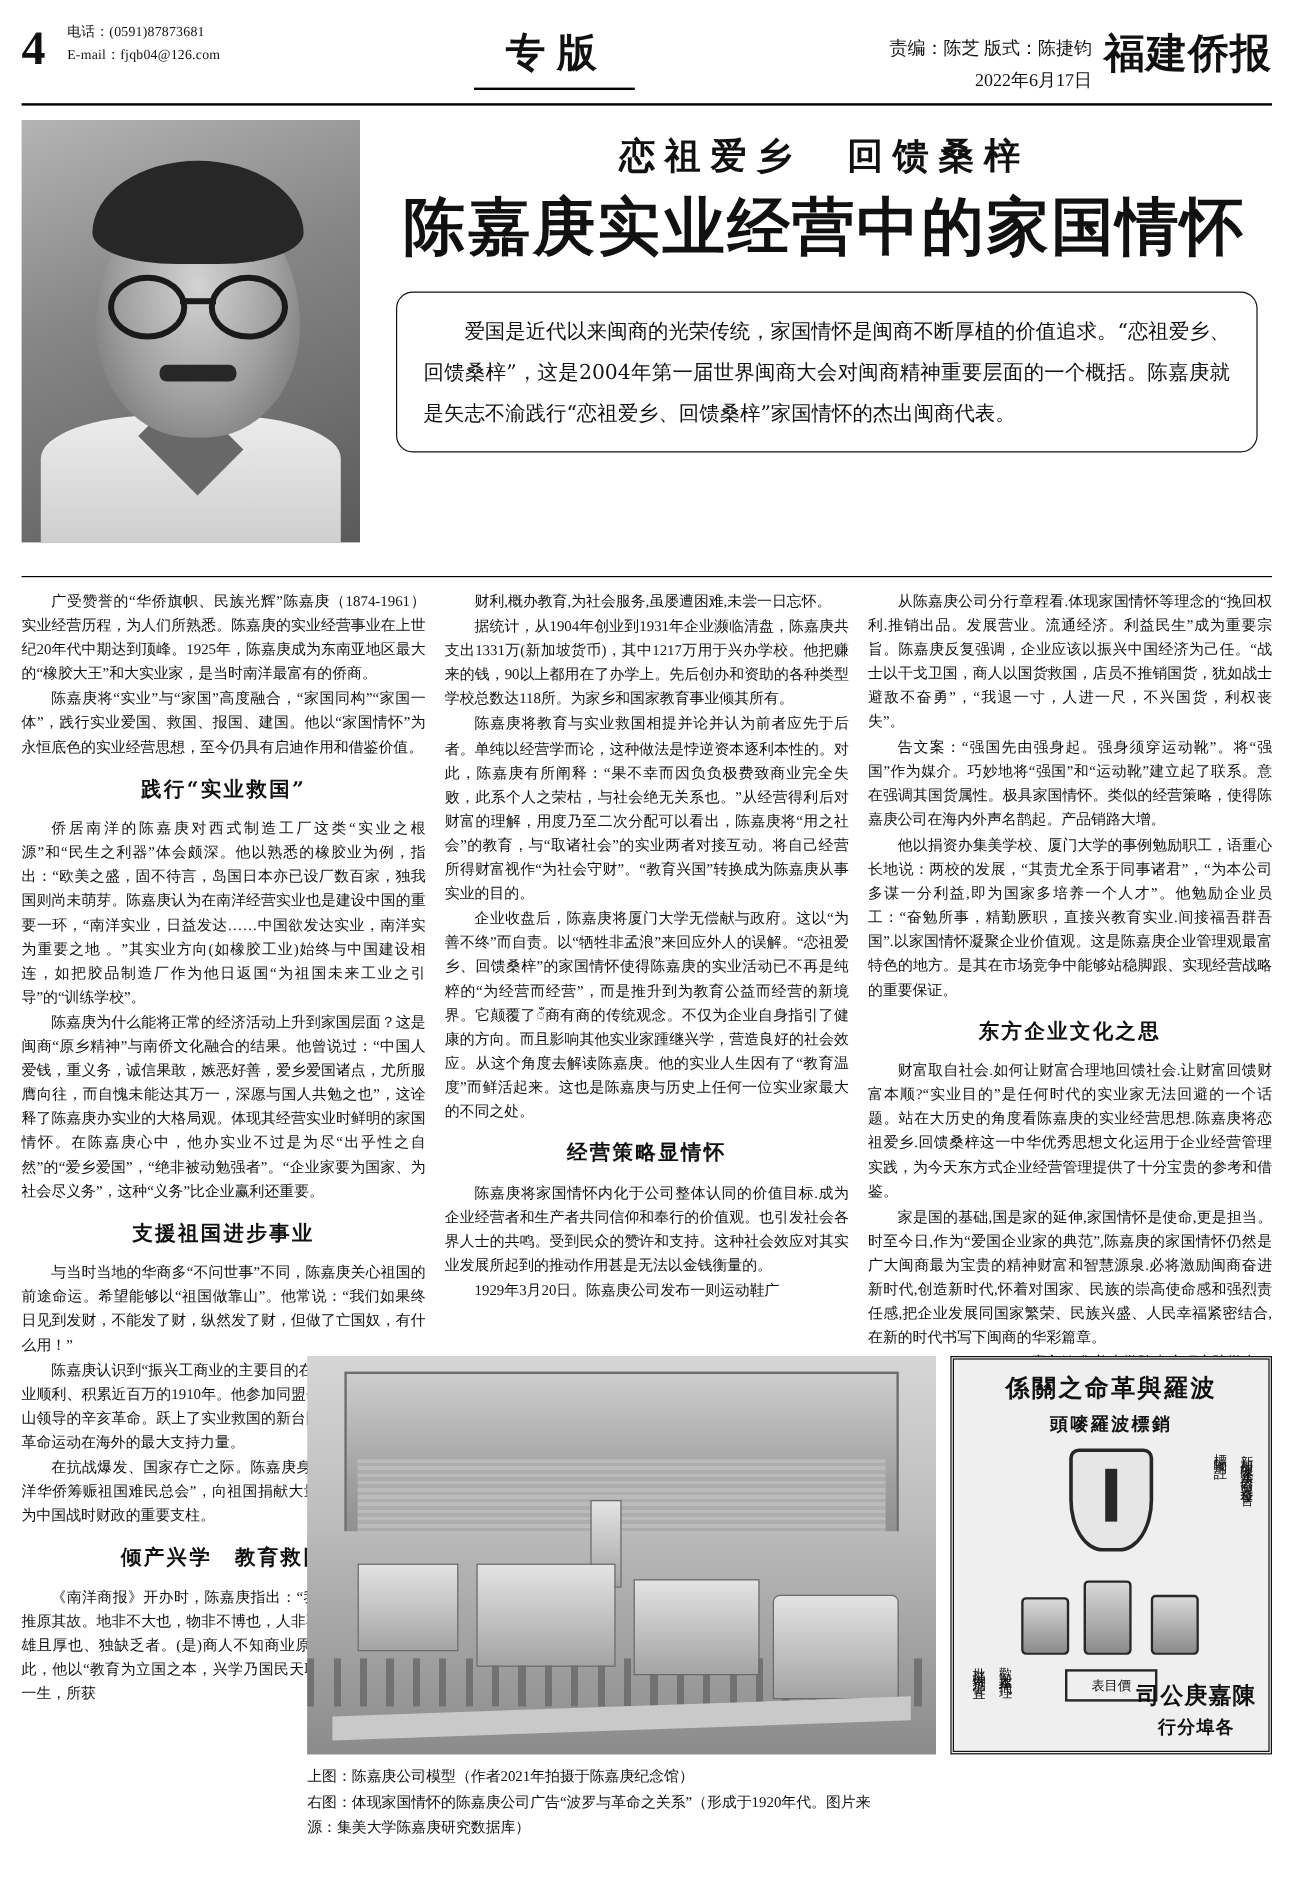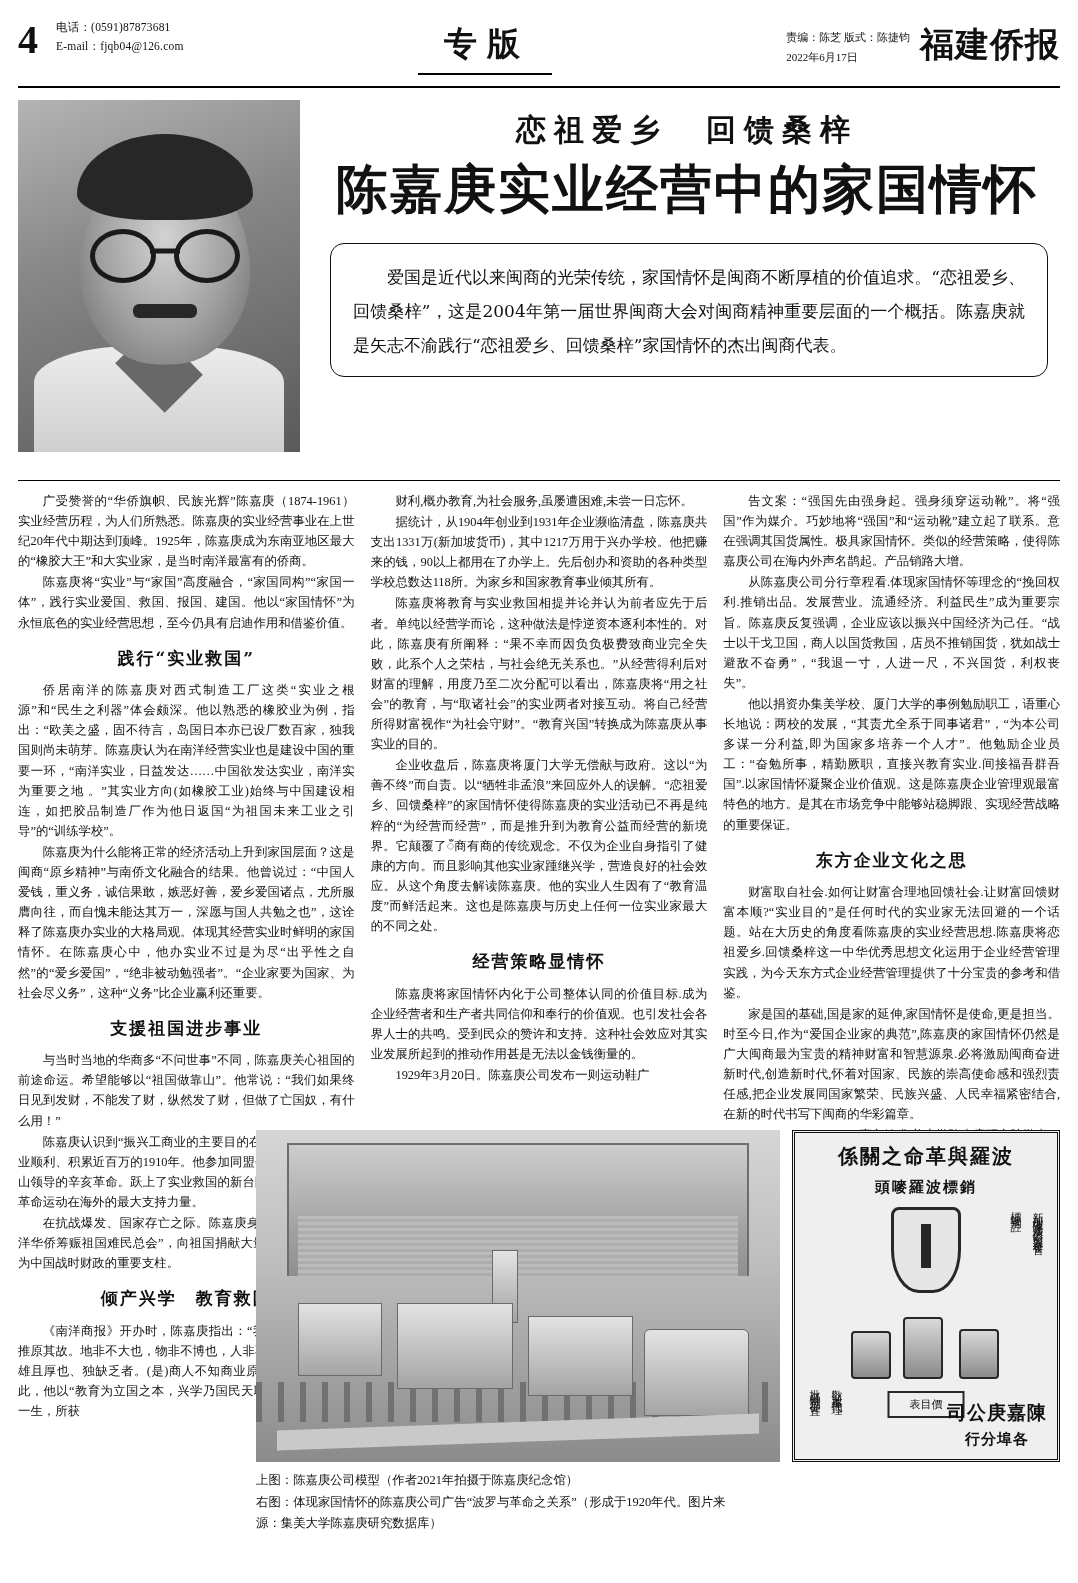--- a/index.html
+++ b/index.html
@@ -37,21 +37,21 @@
     flex: 1; text-align: center; margin-top: 6px;
   }
   .mh-center .zhuanban {
     display: inline-block;
     font-size: 33px; font-weight: bold; letter-spacing: 10px;
     border-bottom: 2px solid #000;
     padding: 0 22px 6px 26px;
     font-family: "DejaVu Serif", serif;
   }
   .mh-right {
-    font-size: 11px; line-height: 1.8;
+    text-align: right; font-size: 15px; line-height: 1.8;
     margin-top: 12px; margin-right: 10px;
   }
   .mh-logo {
     font-size: 34px; font-weight: bold; letter-spacing: 1px;
     font-family: "DejaVu Serif", serif;
     margin-top: 6px;
     white-space: nowrap;
   }
 
   .rule-top { border-top: 2px solid #000; margin: 0 0 0 0; }
@@ -328,22 +328,22 @@
       <p>财利,概办教育,为社会服务,虽屡遭困难,未尝一日忘怀。</p>
       <p>据统计，从1904年创业到1931年企业濒临清盘，陈嘉庚共支出1331万(新加坡货币)，其中1217万用于兴办学校。他把赚来的钱，90以上都用在了办学上。先后创办和资助的各种类型学校总数达118所。为家乡和国家教育事业倾其所有。</p>
       <p>陈嘉庚将教育与实业救国相提并论并认为前者应先于后者。单纯以经营学而论，这种做法是悖逆资本逐利本性的。对此，陈嘉庚有所阐释：“果不幸而因负负极费致商业完全失败，此系个人之荣枯，与社会绝无关系也。”从经营得利后对财富的理解，用度乃至二次分配可以看出，陈嘉庚将“用之社会”的教育，与“取诸社会”的实业两者对接互动。将自己经营所得财富视作“为社会守财”。“教育兴国”转换成为陈嘉庚从事实业的目的。</p>
       <p>企业收盘后，陈嘉庚将厦门大学无偿献与政府。这以“为善不终”而自责。以“牺牲非孟浪”来回应外人的误解。“恋祖爱乡、回馈桑梓”的家国情怀使得陈嘉庚的实业活动已不再是纯粹的“为经营而经营”，而是推升到为教育公益而经营的新境界。它颠覆了ँ商有商的传统观念。不仅为企业自身指引了健康的方向。而且影响其他实业家踵继兴学，营造良好的社会效应。从这个角度去解读陈嘉庚。他的实业人生因有了“教育温度”而鲜活起来。这也是陈嘉庚与历史上任何一位实业家最大的不同之处。</p>
       <div class="sub">经营策略显情怀</div>
       <p>陈嘉庚将家国情怀内化于公司整体认同的价值目标.成为企业经营者和生产者共同信仰和奉行的价值观。也引发社会各界人士的共鸣。受到民众的赞许和支持。这种社会效应对其实业发展所起到的推动作用甚是无法以金钱衡量的。</p>
       <p>1929年3月20日。陈嘉庚公司发布一则运动鞋广</p>
     </div>
 
     <div class="col">
+      <p>从陈嘉庚公司分行章程看.体现家国情怀等理念的“挽回权利.推销出品。发展营业。流通经济。利益民生”成为重要宗旨。陈嘉庚反复强调，企业应该以振兴中国经济为己任。“战士以干戈卫国，商人以国货救国，店员不推销国货，犹如战士避敌不奋勇”，“我退一寸，人进一尺，不兴国货，利权丧失”。</p>
       <p>告文案：“强国先由强身起。强身须穿运动靴”。将“强国”作为媒介。巧妙地将“强国”和“运动靴”建立起了联系。意在强调其国货属性。极具家国情怀。类似的经营策略，使得陈嘉庚公司在海内外声名鹊起。产品销路大增。</p>
-      <p>从陈嘉庚公司分行章程看.体现家国情怀等理念的“挽回权利.推销出品。发展营业。流通经济。利益民生”成为重要宗旨。陈嘉庚反复强调，企业应该以振兴中国经济为己任。“战士以干戈卫国，商人以国货救国，店员不推销国货，犹如战士避敌不奋勇”，“我退一寸，人进一尺，不兴国货，利权丧失”。</p>
       <p>他以捐资办集美学校、厦门大学的事例勉励职工，语重心长地说：两校的发展，“其责尤全系于同事诸君”，“为本公司多谋一分利益,即为国家多培养一个人才”。他勉励企业员工：“奋勉所事，精勤厥职，直接兴教育实业.间接福吾群吾国”.以家国情怀凝聚企业价值观。这是陈嘉庚企业管理观最富特色的地方。是其在市场竞争中能够站稳脚跟、实现经营战略的重要保证。</p>
       <div class="sub">东方企业文化之思</div>
       <p>财富取自社会.如何让财富合理地回馈社会.让财富回馈财富本顺?“实业目的”是任何时代的实业家无法回避的一个话题。站在大历史的角度看陈嘉庚的实业经营思想.陈嘉庚将恋祖爱乡.回馈桑梓这一中华优秀思想文化运用于企业经营管理实践，为今天东方式企业经营管理提供了十分宝贵的参考和借鉴。</p>
       <p>家是国的基础,国是家的延伸,家国情怀是使命,更是担当。时至今日,作为“爱国企业家的典范”,陈嘉庚的家国情怀仍然是广大闽商最为宝贵的精神财富和智慧源泉.必将激励闽商奋进新时代,创造新时代,怀着对国家、民族的崇高使命感和强烈责任感,把企业发展同国家繁荣、民族兴盛、人民幸福紧密结合,在新的时代书写下闽商的华彩篇章。</p>
       <p class="byline">（廖永健  集美大学陈嘉庚研究院学者）</p>
     </div>
   </div>
 
   <div class="bottom">
     <div class="bcol-left"></div>

